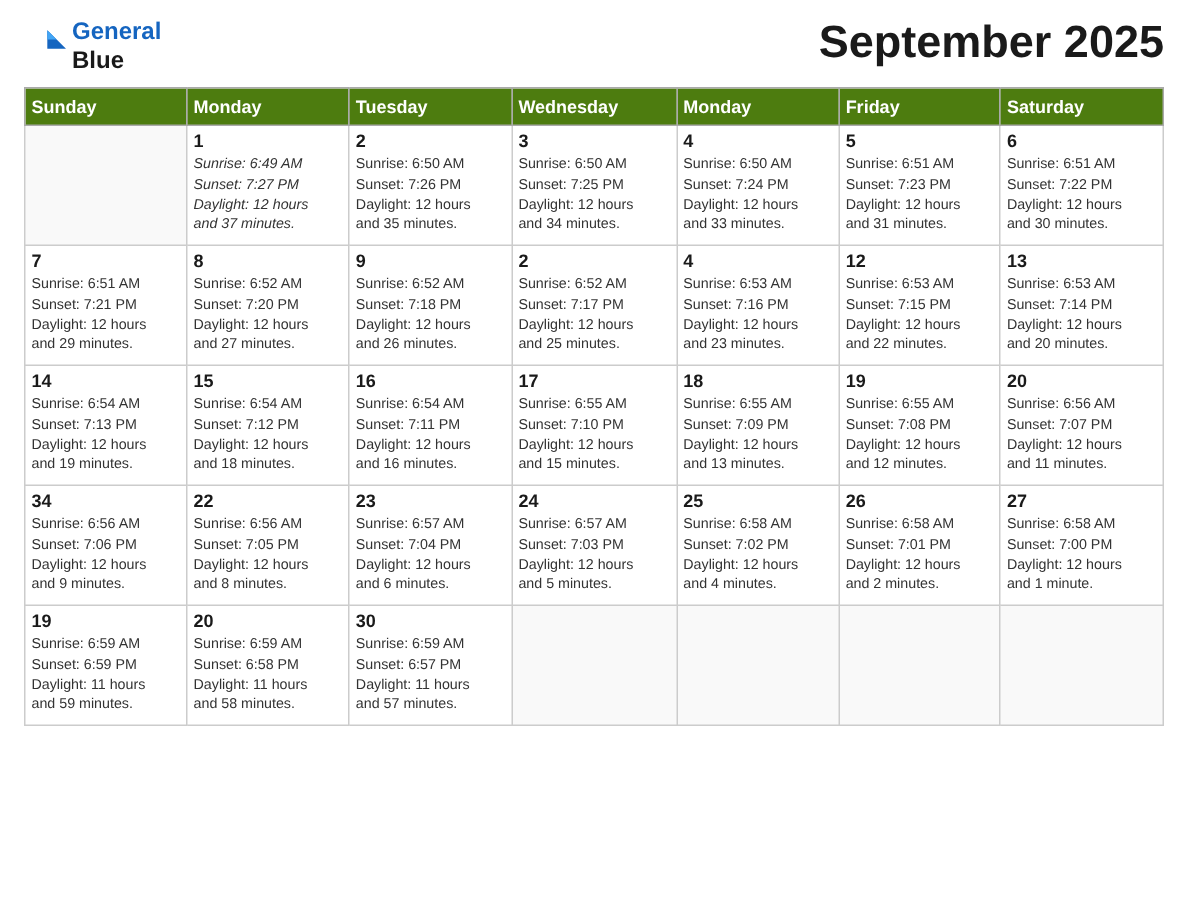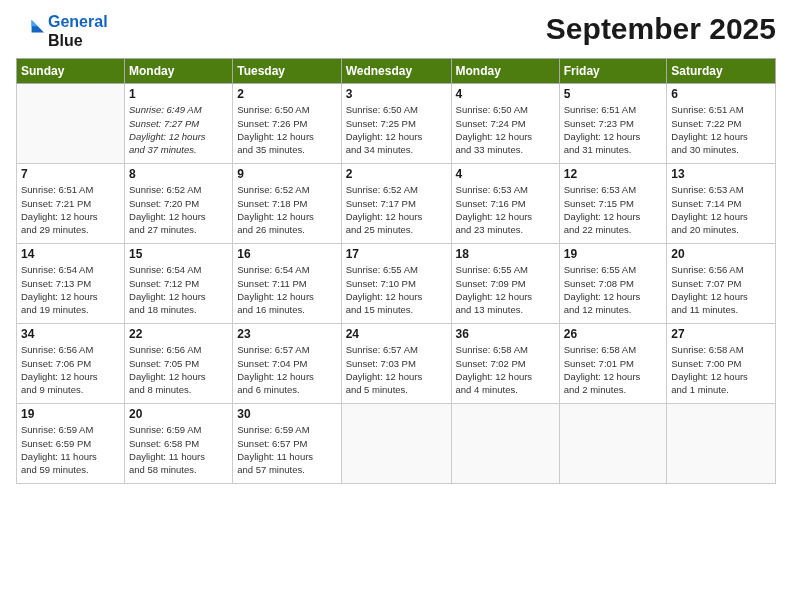--- a/index.html
+++ b/index.html
@@ -288,21 +288,21 @@
 and 6 minutes.</div>
           </td>
           <td>
             <span class="day-number">24</span>
             <div class="day-info" style="white-space: pre-line;">Sunrise: 6:57 AM
 Sunset: 7:03 PM
 Daylight: 12 hours
 and 5 minutes.</div>
           </td>
           <td>
-            <span class="day-number">36</span>
+            <span class="day-number">25</span>
             <div class="day-info" style="white-space: pre-line;">Sunrise: 6:58 AM
 Sunset: 7:02 PM
 Daylight: 12 hours
 and 4 minutes.</div>
           </td>
           <td>
             <span class="day-number">26</span>
             <div class="day-info" style="white-space: pre-line;">Sunrise: 6:58 AM
 Sunset: 7:01 PM
 Daylight: 12 hours

